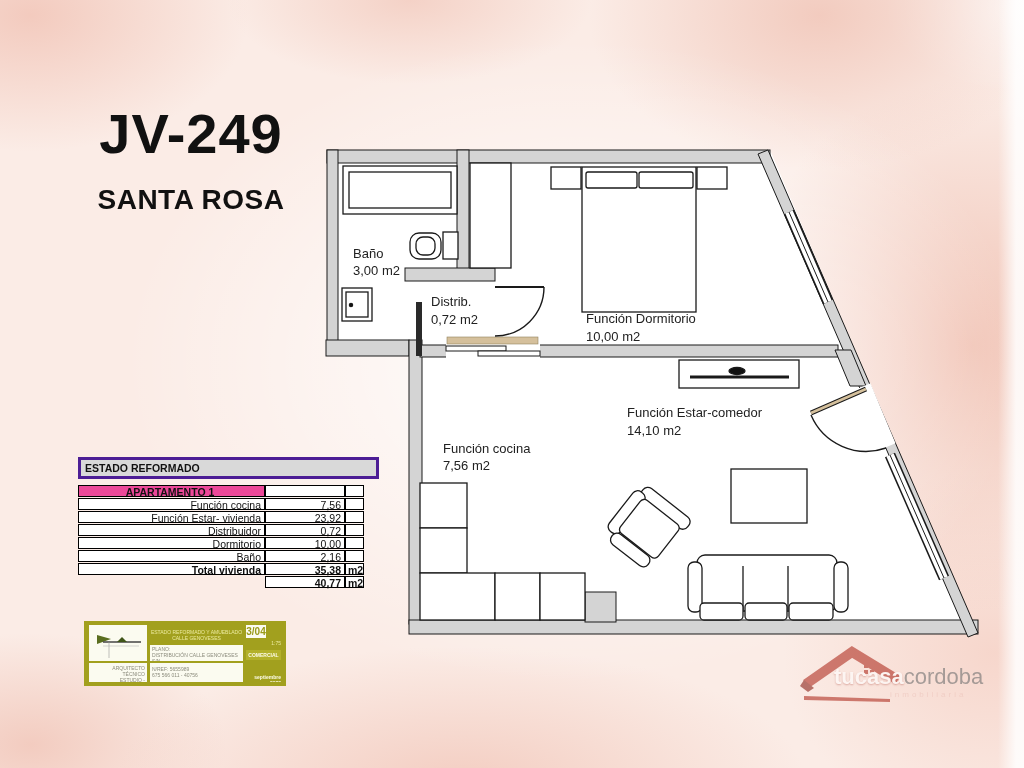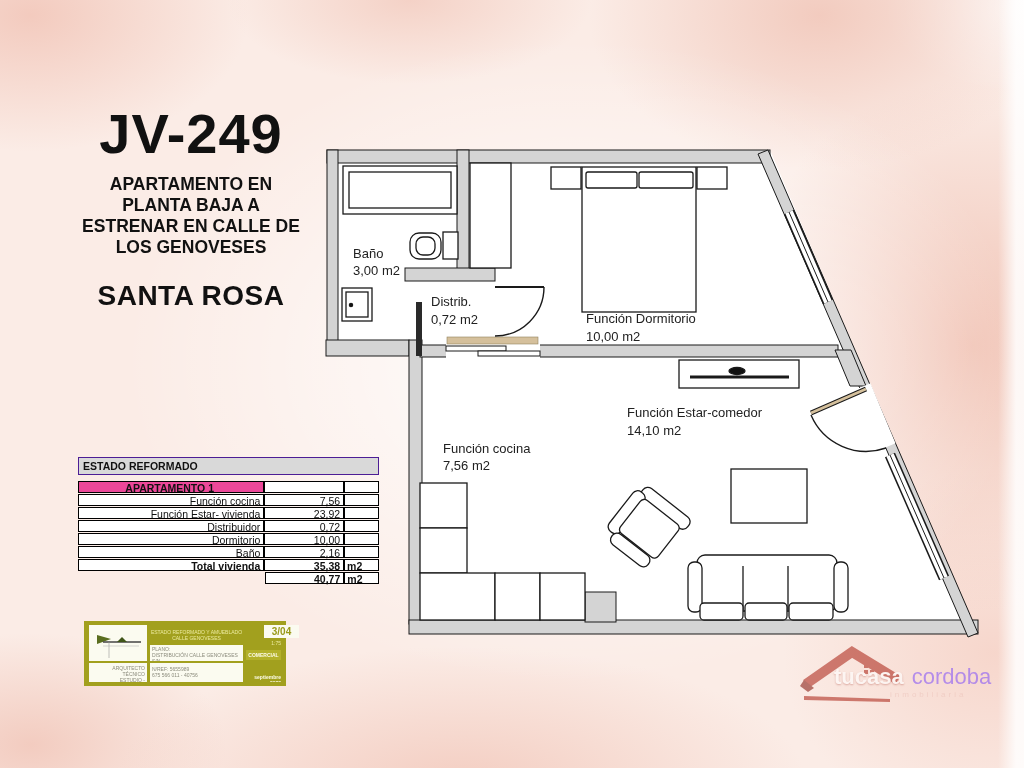--- a/index.html
+++ b/index.html
@@ -20,59 +20,53 @@
       radial-gradient(ellipse 280px 160px at 3% 97%, rgba(241,198,185,.85), rgba(241,198,185,0) 70%);
   }
   
   .left-panel{position:absolute;left:42px;top:78px;width:298px;text-align:center;margin-top:28px;}
   .code{font-size:56px;font-weight:900;letter-spacing:1px;line-height:1;}
   .subtitle{font-size:17.5px;font-weight:bold;line-height:21px;margin-top:12px;}
   .subtitle span{display:block;}
   .location{font-size:28px;font-weight:bold;margin-top:22px;letter-spacing:.5px;}
   
   .area-table{position:absolute;left:78px;top:457px;width:301px;font-size:10.5px;}
-  .tbl-title{background:#d9d9d9;border:1px solid #4c1d95;font-weight:bold;padding:2px 4px;height:12px;line-height:12px;}
+  .tbl-title{background:#d9d9d9;border:3px solid #4c1d95;font-weight:bold;padding:2px 4px;height:12px;line-height:12px;}
   .tbl-grid{margin-top:6px;}
   .trow{display:flex;margin-bottom:1px;height:12px;line-height:12px;}
   .tcell{border:1px solid #000;background:#fff;box-sizing:border-box;}
   .c-label{width:187px;text-align:right;padding-right:3px;}
   .c-val{width:80px;text-align:right;padding-right:3px;}
-  .c-unit{width:35px;padding-left:2px;font-weight:bold;}
+  .c-unit{width:19px;padding-left:2px;font-weight:bold;}
   .hdr .c-label{background:#ec4899;text-align:center;font-weight:bold;}
   .bold-row{font-weight:bold;}
   .foot{margin-left:187px;}
   
   .plan-svg{position:absolute;left:320px;top:140px;}
   .plan-svg text{font-family:"Liberation Sans",sans-serif;font-size:13px;fill:#222;}
   
   .cartouche{position:absolute;left:84px;top:621px;width:202px;height:65px;background:#a2a01e;}
   .cartouche .cell{position:absolute;background:#fbfbf0;overflow:hidden;}
   .micro{font-size:5px;line-height:6px;overflow:hidden;}
   .micro-y{color:#ecebA8;color:#ecea9e;}
   .micro-g{color:#8b8b7c;}
   .cart-sheet{font-size:10px;font-weight:bold;color:#9a9a1a;text-align:center;line-height:13px;}
   .olivecell{position:absolute;overflow:hidden;}
   
   .brand-logo{position:absolute;left:798px;top:644px;width:175px;height:64px;opacity:.62;}
   .brand-text{position:absolute;left:36px;top:20px;font-size:22px;font-weight:bold;color:#fff;
     text-shadow:0 1px 2px rgba(160,50,38,.55);white-space:nowrap;}
-  .brand-text .suffix{font-weight:normal;color:#8b5cf6;text-shadow:none;margin-left:8px;}
+  .brand-text .suffix{font-weight:normal;color:#737373;text-shadow:none;}
   .brand-tagline{position:absolute;left:92px;top:46px;font-size:8px;letter-spacing:3px;color:#ecc4bb;}
 </style>
 </head>
 <body>
 
 <div class="left-panel">
   <div class="code">JV-249</div>
-  <div class="subtitle">
-    <span>APARTAMENTO EN</span>
-    <span>PLANTA BAJA A</span>
-    <span>ESTRENAR EN CALLE DE</span>
-    <span>LOS GENOVESES</span>
-  </div>
   <div class="location">SANTA ROSA</div>
 </div>
 
 <div class="area-table">
   <div class="tbl-title">ESTADO REFORMADO</div>
   <div class="tbl-grid">
     <div class="trow hdr">
       <div class="tcell c-label">APARTAMENTO 1</div>
       <div class="tcell c-val"></div>
       <div class="tcell c-unit"></div>
@@ -252,21 +246,21 @@
   </div>
   <div class="cell micro micro-g" style="left:66px;top:24px;width:93px;height:16px;padding:1px 0 0 2px;box-sizing:border-box;">
     <div>PLANO:</div>
     <div>DISTRIBUCIÓN CALLE GENOVESES S/N</div>
 
   </div>
   <div class="cell micro micro-g" style="left:66px;top:42px;width:93px;height:19px;padding:3px 0 0 2px;box-sizing:border-box;">
     <div>N/REF: 5655989</div>
     <div>675 566 011 - 40756</div>
   </div>
-  <div class="cell cart-sheet" style="left:180px;top:4px;width:35px;height:13px;">3/04</div>
+  <div class="cell cart-sheet" style="left:162px;top:4px;width:20px;height:13px;">3/04</div>
   <div class="olivecell micro micro-y" style="left:162px;top:19px;width:35px;height:8px;text-align:right;">1:75</div>
   <div class="olivecell micro" style="left:162px;top:29px;width:35px;height:10px;background:#b3b12a;color:#fdfce8;font-weight:bold;text-align:center;line-height:10px;">COMERCIAL</div>
   <div class="olivecell micro" style="left:162px;top:41px;width:35px;height:20px;color:#fdfce8;font-weight:bold;text-align:right;padding-top:12px;box-sizing:border-box;">septiembre 2023</div>
 </div>
 
 <div class="brand-logo">
   <svg width="110" height="60" style="position:absolute;left:0;top:0;">
     <polyline points="8,40 54,8 100,36" fill="none" stroke="#b23427" stroke-width="10" stroke-linejoin="miter"></polyline>
     <polygon points="6,36 16,44 10,48 2,42" fill="#8e281e"></polygon>
     <rect x="66" y="20" width="4" height="4" fill="#b23427"></rect>

